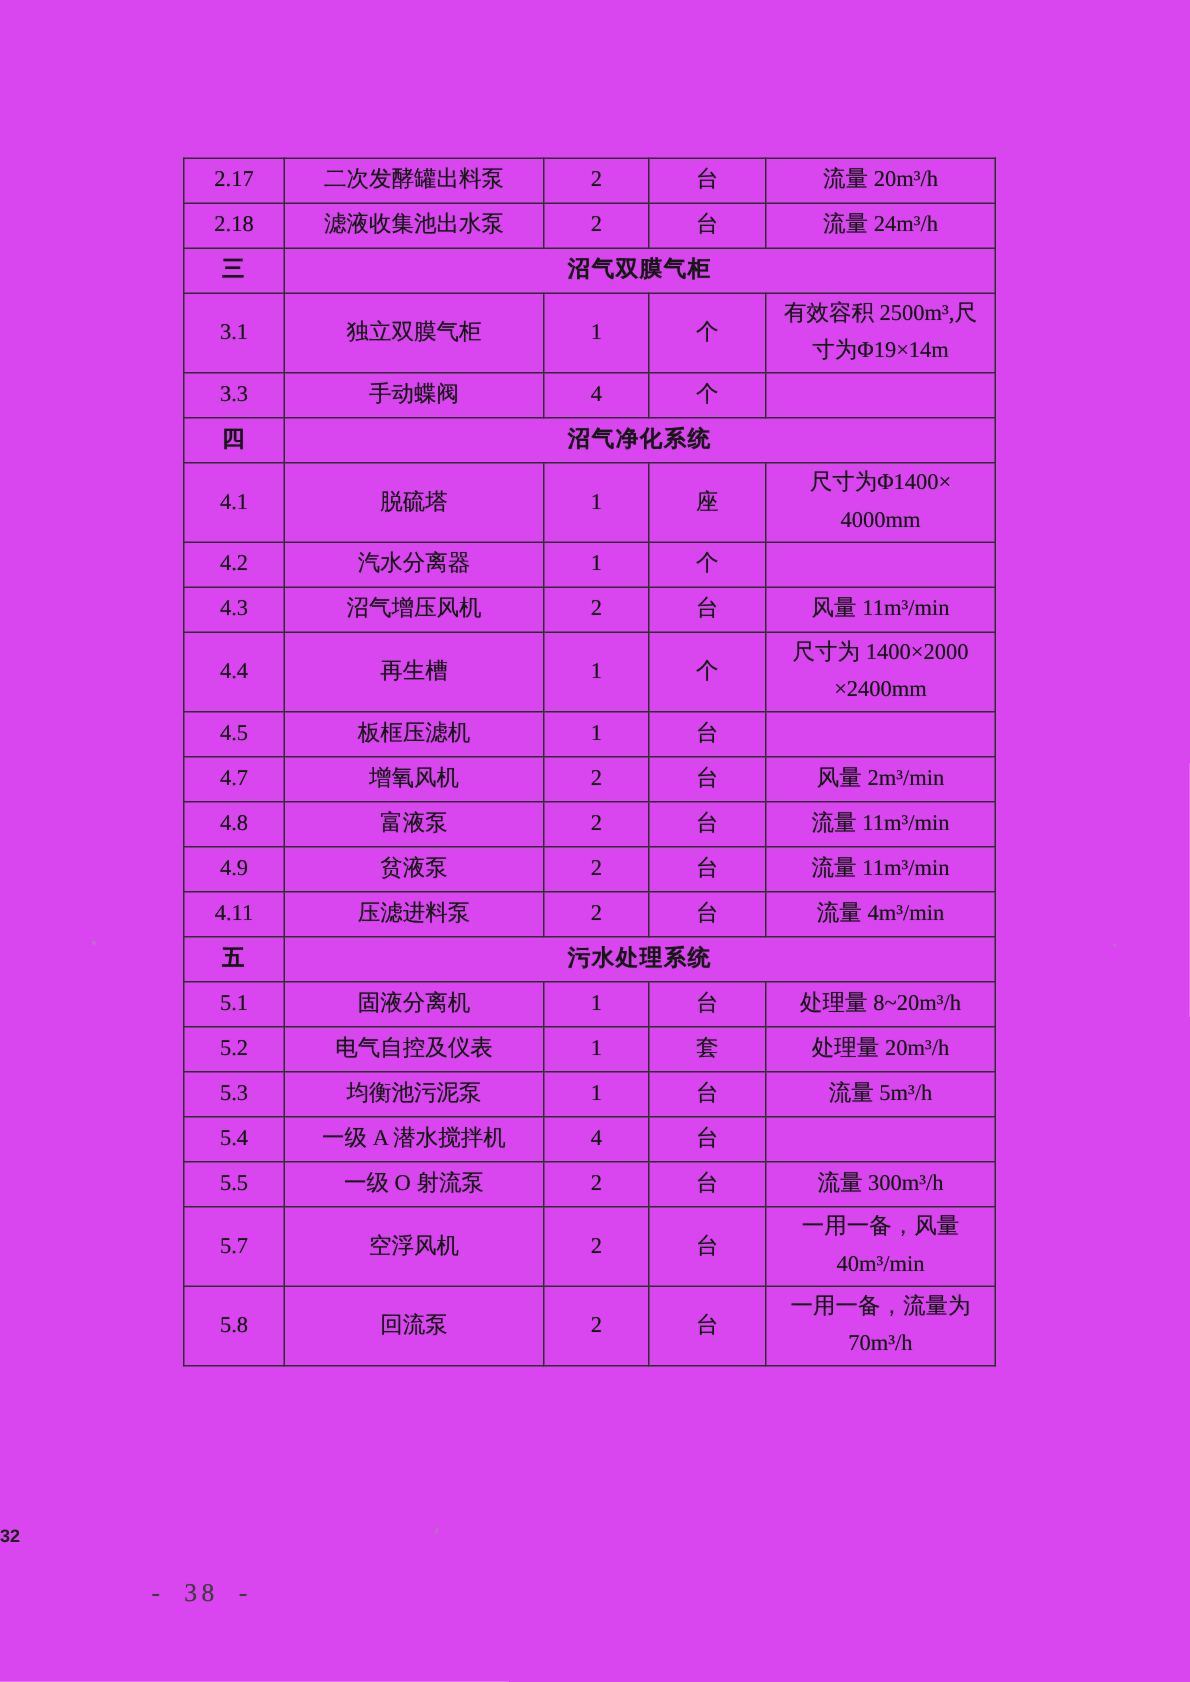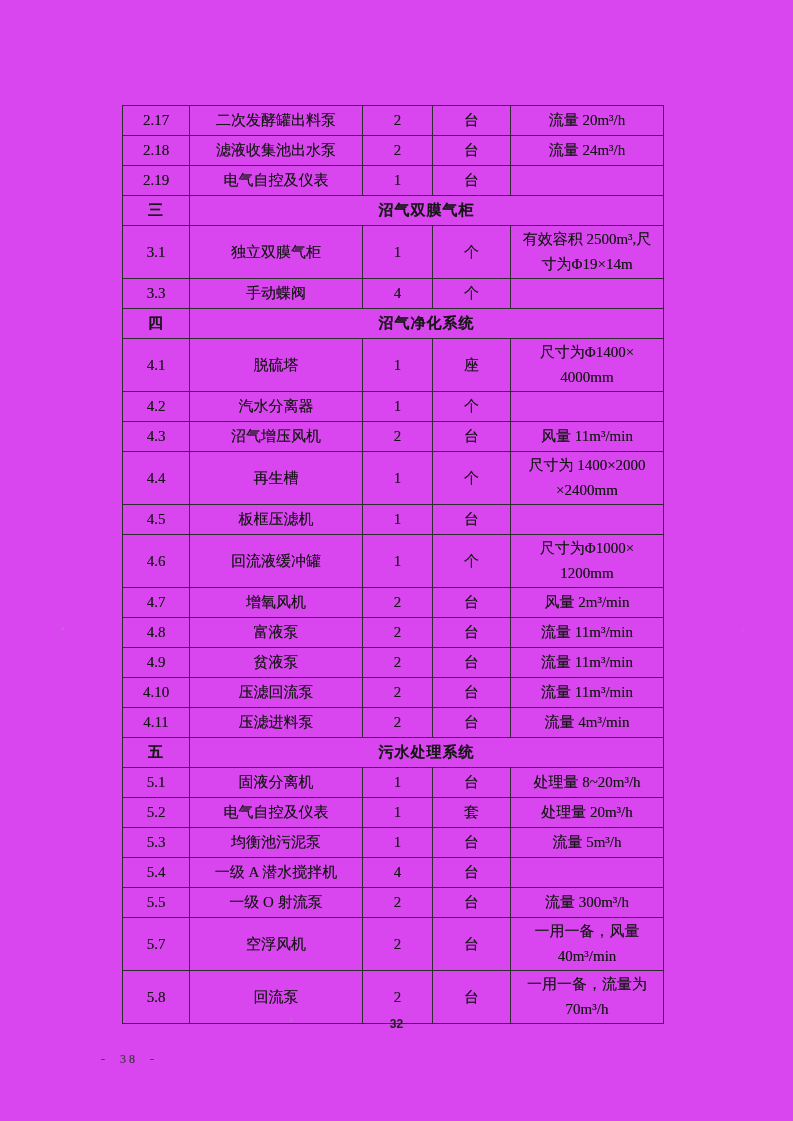--- a/index.html
+++ b/index.html
@@ -36,30 +36,30 @@
     text-shadow: 0 0 0.5px rgba(20,20,20,0.55);
   }
   .equip-table tr.section td {
     font-weight: bold;
     letter-spacing: 1px;
   }
   .equip-table td .rline { line-height: 25px; font-family: Liberation Serif, serif; }
   .footer-pagenum {
     position: absolute;
     top: 1017px; left: 0; width: 793px;
-    text-align: center;
+    text-align: left;
     font-family: "Liberation Sans", "DejaVu Sans", sans-serif;
     font-size: 12px;
     font-weight: bold;
     color: #222;
   }
   .corner-pagenum {
     position: absolute;
     top: 1052px; left: 101px;
-    font-size: 12px;
+    font-size: 17px;
     color: #3d3d3d;
     letter-spacing: 3px;
     word-spacing: 6px;
     text-shadow: 0 0 0.5px rgba(40,40,40,0.5);
   }
   .speck {
     position: absolute;
     background: #9a9a96;
     border-radius: 50%;
     opacity: 0.5;
@@ -89,27 +89,20 @@
           <td>台</td>
           <td>流量 20m³/h</td>
         </tr>
         <tr>
           <td>2.18</td>
           <td>滤液收集池出水泵</td>
           <td>2</td>
           <td>台</td>
           <td>流量 24m³/h</td>
         </tr>
-        <tr>
-          <td>2.19</td>
-          <td>电气自控及仪表</td>
-          <td>1</td>
-          <td>台</td>
-          <td></td>
-        </tr>
         <tr class="section">
           <td>三</td>
           <td colspan="4">沼气双膜气柜</td>
         </tr>
         <tr>
           <td>3.1</td>
           <td>独立双膜气柜</td>
           <td>1</td>
           <td>个</td>
           <td>
@@ -163,53 +156,36 @@
           </td>
         </tr>
         <tr>
           <td>4.5</td>
           <td>板框压滤机</td>
           <td>1</td>
           <td>台</td>
           <td></td>
         </tr>
         <tr>
-          <td>4.6</td>
-          <td>回流液缓冲罐</td>
-          <td>1</td>
-          <td>个</td>
-          <td>
-            <div class="rline">尺寸为Φ1000×</div>
-            <div class="rline">1200mm</div>
-          </td>
-        </tr>
-        <tr>
           <td>4.7</td>
           <td>增氧风机</td>
           <td>2</td>
           <td>台</td>
           <td>风量 2m³/min</td>
         </tr>
         <tr>
           <td>4.8</td>
           <td>富液泵</td>
           <td>2</td>
           <td>台</td>
           <td>流量 11m³/min</td>
         </tr>
         <tr>
           <td>4.9</td>
           <td>贫液泵</td>
-          <td>2</td>
-          <td>台</td>
-          <td>流量 11m³/min</td>
-        </tr>
-        <tr>
-          <td>4.10</td>
-          <td>压滤回流泵</td>
           <td>2</td>
           <td>台</td>
           <td>流量 11m³/min</td>
         </tr>
         <tr>
           <td>4.11</td>
           <td>压滤进料泵</td>
           <td>2</td>
           <td>台</td>
           <td>流量 4m³/min</td>

